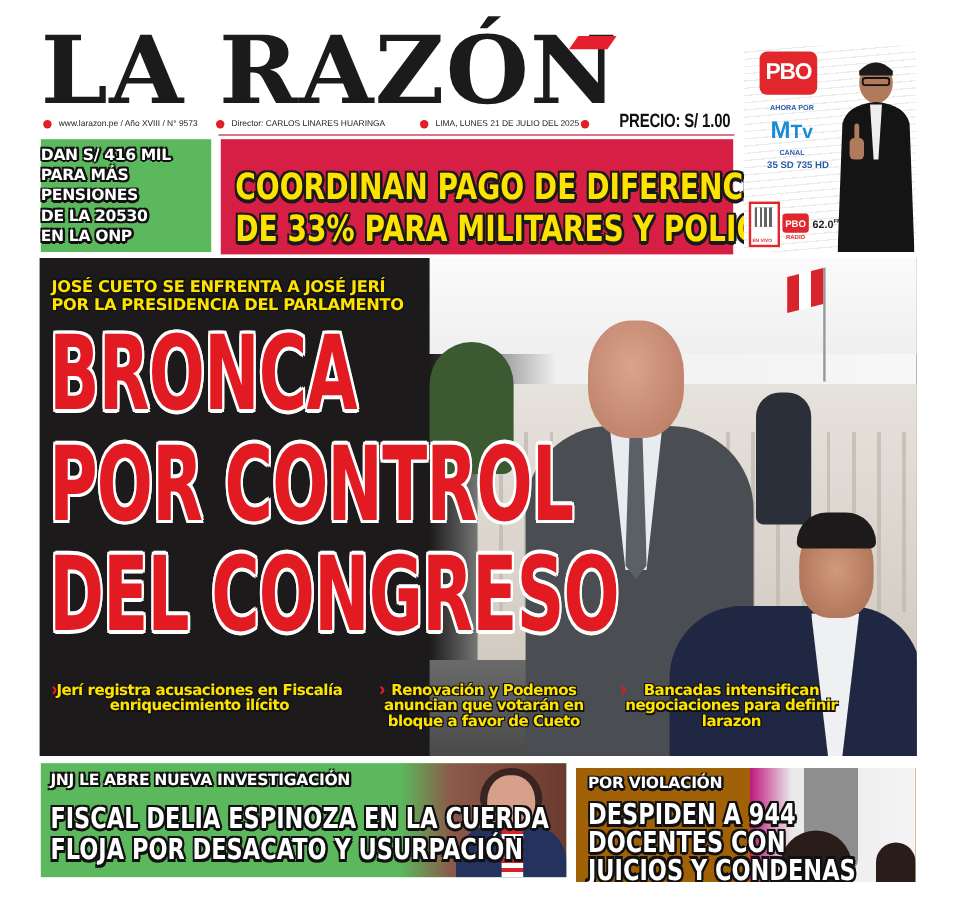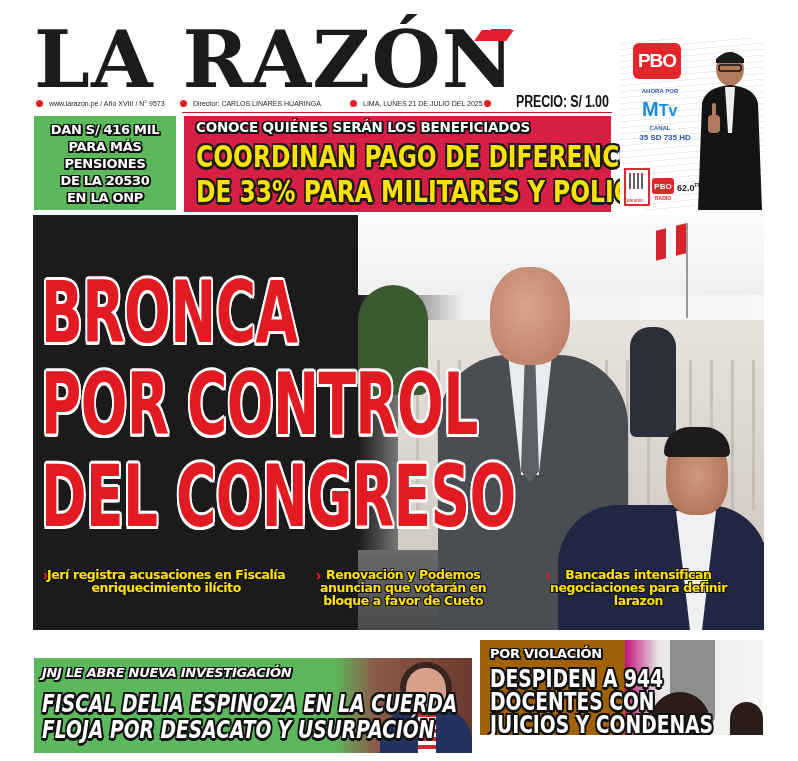--- a/index.html
+++ b/index.html
@@ -6,21 +6,21 @@
   body{width:798px;height:761px;background:#fff;position:relative;overflow:hidden;font-family:"Liberation Sans",sans-serif;}
   .abs{position:absolute;}
   
   .logo{left:34px;top:26px;width:546px;height:68px;font-family:"DejaVu Serif","Liberation Serif",serif;font-weight:bold;font-size:78px;line-height:68px;letter-spacing:1px;color:#1b1b1b;white-space:nowrap;transform:scaleX(1.02);transform-origin:left;}
   .accent-mark{left:478px;top:30px;width:32px;height:11px;background:#e5202e;transform:skewX(-35deg);}
   .meta-row{top:96px;height:14px;font-size:7px;color:#222;display:flex;align-items:center;white-space:nowrap;}
   .dot{width:7px;height:7px;border-radius:50%;background:#e31e24;display:inline-block;margin-right:6px;}
   .price{left:516px;top:93px;font-family:"Liberation Sans",sans-serif;font-weight:bold;font-size:16px;color:#111;transform:scaleX(.78);transform-origin:left;letter-spacing:-.2px;}
   .rule{left:182px;top:112px;width:430px;height:1px;background:#c0203a;}
   
-  .green1{left:34px;top:116px;width:142px;height:94px;background:#5cb85c;display:flex;flex-direction:column;align-items:center;justify-content:center;}
+  .green1{left:34px;top:116px;width:142px;height:94px;background:#5cb85c;display:flex;flex-direction:column;justify-content:center;}
   .outline-w{color:#fff;font-weight:900;font-family:"DejaVu Sans",sans-serif;text-shadow:-1.5px -1.5px 0 #111,1.5px -1.5px 0 #111,-1.5px 1.5px 0 #111,1.5px 1.5px 0 #111,0 2px 0 #111,2px 0 0 #111;}
   .green1 .l{font-size:13px;line-height:17px;letter-spacing:-.3px;}
   
   .redbox{left:184px;top:116px;width:427px;height:96px;background:#d71f45;}
   .redbox .kicker{position:absolute;left:12px;top:3px;font-size:13.5px;letter-spacing:-.2px;}
   .yellow-big{position:absolute;left:12px;font-family:"DejaVu Sans",sans-serif;font-weight:bold;color:#ffe300;font-size:30px;line-height:32px;transform:scaleX(.78);transform-origin:left;white-space:nowrap;text-shadow:-2px -2px 0 #1a1a1a,2px -2px 0 #1a1a1a,-2px 2px 0 #1a1a1a,2px 2px 0 #1a1a1a,0 3px 0 #1a1a1a,3px 0 0 #1a1a1a;}
   
   .ad{left:620px;top:38px;width:143px;height:172px;background:repeating-linear-gradient(175deg,#fff 0 5px,#ececec 5px 6px);}
   .pbo-logo{position:absolute;left:13px;top:5px;width:48px;height:36px;background:#e1262c;border-radius:6px;color:#fff;font-weight:900;font-size:19px;display:flex;align-items:center;justify-content:center;letter-spacing:-1px;}
   .ad-small{position:absolute;font-size:6px;color:#2a5aa8;font-weight:bold;text-align:center;}
@@ -51,21 +51,21 @@
   .man2-hair{position:absolute;left:306px;top:212px;width:66px;height:30px;background:#1c1a1a;border-radius:30px 30px 6px 6px;}
   .man2-body{position:absolute;left:200px;top:290px;width:210px;height:125px;background:#1f2742;border-radius:60px 60px 0 0;}
   .man2-shirt{position:absolute;left:318px;top:296px;width:40px;height:119px;background:#eef0f2;clip-path:polygon(0 0,100% 0,65% 100%,35% 100%);}
   .kicker-y{position:absolute;left:10px;top:17px;font-size:13.5px;line-height:15px;font-weight:900;color:#ffe300;font-family:"DejaVu Sans",sans-serif;letter-spacing:-.3px;white-space:nowrap;text-shadow:-1px -1px 0 #111,1px -1px 0 #111,-1px 1px 0 #111,1px 1px 0 #111;}
   .big{position:absolute;left:8px;font-family:"DejaVu Sans",sans-serif;font-weight:bold;font-size:86px;line-height:90px;color:#e21b23;transform:scaleX(.64);transform-origin:left;white-space:nowrap;letter-spacing:-1px;text-shadow:-2.5px -2.5px 0 #fff,2.5px -2.5px 0 #fff,-2.5px 2.5px 0 #fff,2.5px 2.5px 0 #fff,0 3px 0 #fff,3px 0 0 #fff,-3px 0 0 #fff,0 -3px 0 #fff;}
   .bullet{position:absolute;top:353px;display:flex;text-align:center;}
   .chev{color:#e21b23;font-weight:900;font-size:15px;margin-right:4px;line-height:13px;letter-spacing:-5px;}
   .btxt{font-size:12.5px;line-height:13px;font-weight:bold;color:#ffe300;font-family:"DejaVu Sans",sans-serif;letter-spacing:-.4px;text-shadow:-1px -1px 0 #111,1px -1px 0 #111,-1px 1px 0 #111,1px 1px 0 #111;}
   .btxt div{white-space:nowrap;}
   
-  .green2{left:34px;top:658px;width:438px;height:95px;background:#5cb85c;overflow:hidden;font-style:italic;}
+  .green2{left:34px;top:636px;width:438px;height:95px;background:#5cb85c;overflow:hidden;}
   .green2 .pic{position:absolute;left:300px;top:0;width:138px;height:95px;background:linear-gradient(90deg,#5cb85c 0%,#8b5a4a 30%,#6b3a2e 100%);}
   .woman-head{position:absolute;left:372px;top:10px;width:40px;height:48px;background:#d6a08a;border-radius:45%;}
   .woman-hair{position:absolute;left:366px;top:4px;width:52px;height:36px;background:#3a2420;border-radius:26px 26px 10px 10px;}
   .woman-body{position:absolute;left:346px;top:52px;width:92px;height:43px;background:#23325e;border-radius:30px 30px 0 0;}
   .sash{position:absolute;left:384px;top:55px;width:18px;height:40px;background:repeating-linear-gradient(180deg,#d8232a 0 4px,#fff 4px 8px);}
   .white-kick{position:absolute;font-size:13px;letter-spacing:-.3px;}
   .white-big{position:absolute;font-family:"DejaVu Sans",sans-serif;font-weight:bold;font-size:24px;line-height:24px;color:#fff;transform:scaleX(.78);transform-origin:left;white-space:nowrap;text-shadow:-2px -2px 0 #111,2px -2px 0 #111,-2px 2px 0 #111,2px 2px 0 #111,0 2.5px 0 #111,2.5px 0 0 #111;}
   .magenta{left:480px;top:640px;width:283px;height:95px;background:#a16207;overflow:hidden;}
   .magenta .pic{position:absolute;left:145px;top:0;width:138px;height:95px;background:linear-gradient(90deg,#c0167f 0%,#e9e9e9 25%,#f4f4f4 100%);}
   .teacher{position:absolute;left:190px;top:0;width:45px;height:85px;background:#8e8e8e;border-radius:0 0 8px 8px;}
@@ -98,21 +98,20 @@
 
 <div class="abs green1">
   <div class="l outline-w">DAN S/ 416 MIL</div>
   <div class="l outline-w">PARA MÁS</div>
   <div class="l outline-w">PENSIONES</div>
   <div class="l outline-w">DE LA 20530</div>
   <div class="l outline-w">EN LA ONP</div>
 </div>
 
 <div class="abs redbox">
-  <div class="kicker outline-w">CONOCE QUIÉNES SERÁN LOS BENEFICIADOS</div>
   <div class="yellow-big" style="top:25px;">COORDINAN PAGO DE DIFERENCIAL</div>
   <div class="yellow-big" style="top:60px;">DE 33% PARA MILITARES Y POLICÍAS</div>
 </div>
 
 <div class="abs ad">
   <div class="pbo-logo">PBO</div>
   <div class="ad-small" style="left:10px;top:50px;width:60px;">AHORA POR</div>
   <div class="mtv"><b>M</b><span>Tv</span></div>
   <div class="ad-small" style="left:10px;top:87px;width:60px;">CANAL</div>
   <div class="ad-canal">35 SD  735 HD</div>
@@ -148,41 +147,45 @@
     <div class="man1-body"></div>
     <div class="man1-shirt"></div>
     <div class="man1-tie"></div>
     <div class="man1-head"></div>
     <div class="man2-body"></div>
     <div class="man2-shirt"></div>
     <div class="man2-head"></div>
     <div class="man2-hair"></div>
   </div>
 
+  <div class="kicker-y">
+    <div>JOSÉ CUETO SE ENFRENTA A JOSÉ JERÍ</div>
+    <div>POR LA PRESIDENCIA DEL PARLAMENTO</div>
+  </div>
 
   <div class="big" style="top:52px;">BRONCA</div>
   <div class="big" style="top:144px;">POR CONTROL</div>
   <div class="big" style="top:236px;">DEL CONGRESO</div>
 
   <div class="bullet" style="left:10px;">
     <span class="chev">››</span>
     <div class="btxt">
       <div>Jerí registra acusaciones en Fiscalía</div>
       <div>enriquecimiento ilícito</div>
     </div>
   </div>
   <div class="bullet" style="left:283px;">
     <span class="chev">››</span>
     <div class="btxt">
       <div>Renovación y Podemos</div>
       <div>anuncian que votarán en</div>
       <div>bloque a favor de Cueto</div>
     </div>
   </div>
-  <div class="bullet" style="left:513px;">
+  <div class="bullet" style="left:484px;">
     <span class="chev">››</span>
     <div class="btxt">
       <div>Bancadas intensifican</div>
       <div>negociaciones para definir</div>
       <div>larazon</div>
     </div>
   </div>
 </div>
 
 <div class="abs green2">

